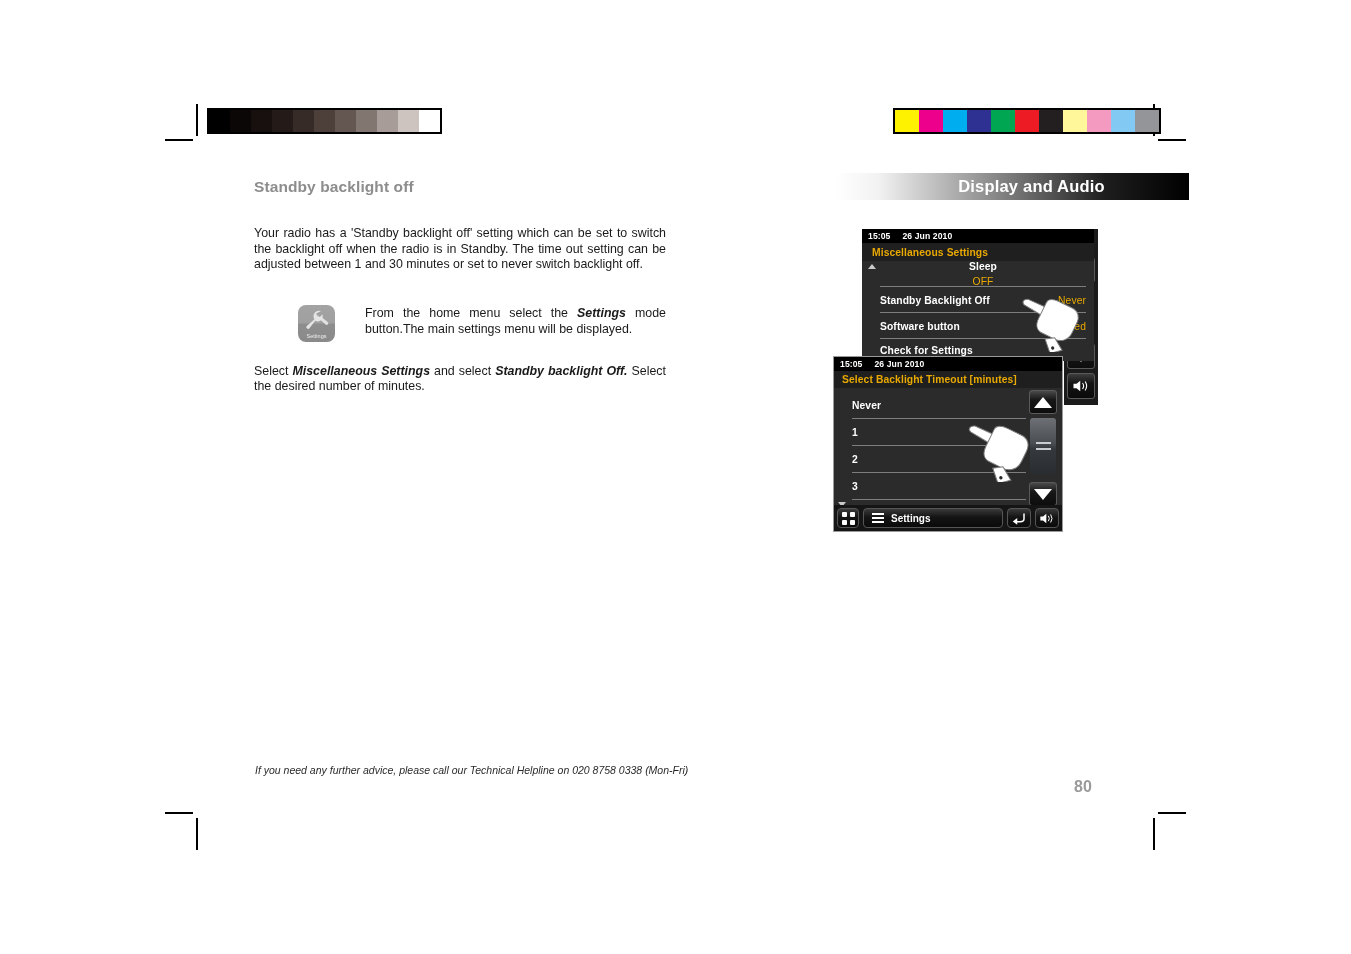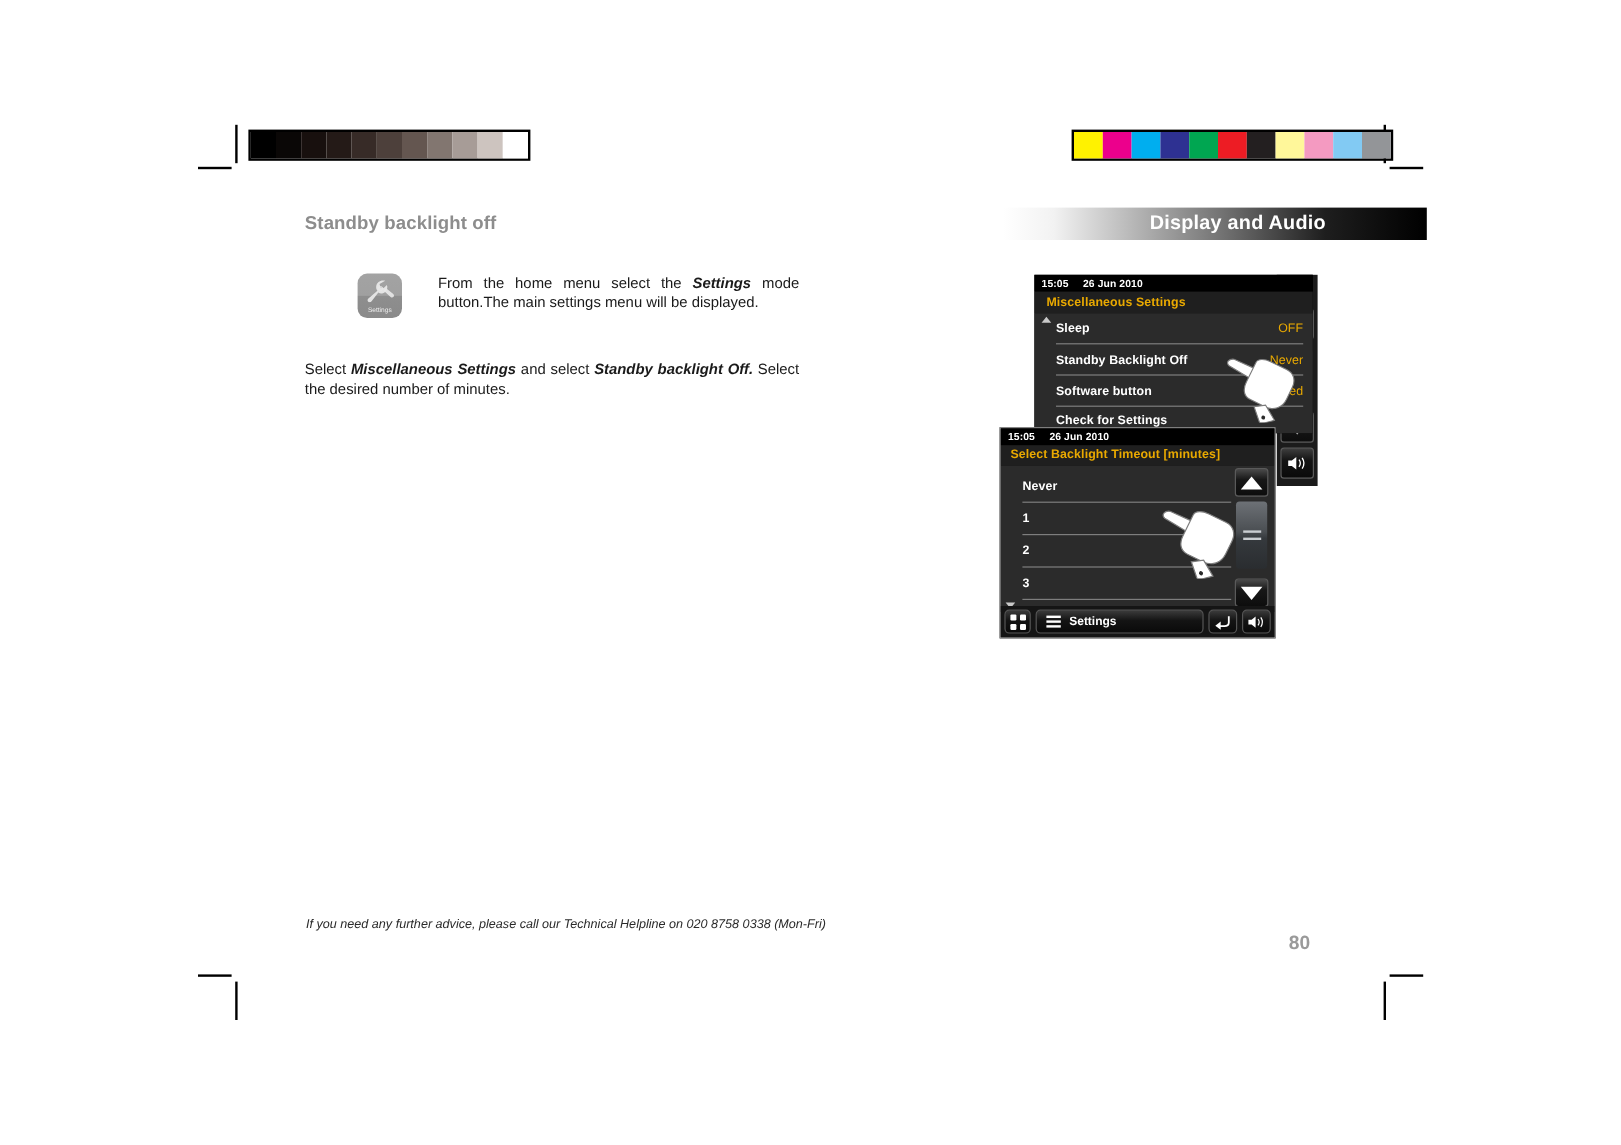--- a/index.html
+++ b/index.html
@@ -357,38 +357,39 @@
     <div class="swatch" style="background: rgb(35, 31, 32);"></div>
     <div class="swatch" style="background: rgb(255, 247, 154);"></div>
     <div class="swatch" style="background: rgb(244, 154, 193);"></div>
     <div class="swatch" style="background: rgb(130, 202, 243);"></div>
     <div class="swatch" style="background: rgb(147, 149, 152);"></div>
   </div>
 
 <div class="left-col">
   <h1 class="doc-heading">Standby backlight off</h1>
 
+  <p class="para">Your radio has a 'Standby backlight off' setting which can be set to switch the backlight off when the radio is in Standby. The time out setting can be adjusted between 1 and 30 minutes or set to never switch backlight off.</p>
 
   <div class="icon-row">
     <div class="settings-tile">
       <svg class="wrench" viewBox="0 0 50 40">
         <g fill="#e8e8e8">
           <path d="M34 4 C27 2 20 6 19 13 C18.6 16 19.4 18.6 21 20.7 L6 33.5 C4 35.2 4.2 38 6.2 39.2 C8 40.3 10.2 39.8 11.3 38.1 L22.6 23.6 C24.8 25 27.6 25.4 30.2 24.6 C36 22.8 39 16.5 36.8 10.9 L31.5 16 L26 14.6 L24.6 9.2 Z" opacity="0.95"></path>
           <path d="M31 20 L43 31 C44.6 32.4 46.8 32.2 48 30.7 C49.1 29.3 48.9 27.2 47.4 26 L35.6 16.4 Z" opacity="0.9"></path>
           <circle cx="26.5" cy="17" r="3.3" fill="none" stroke="#e8e8e8" stroke-width="1.6"></circle>
         </g>
       </svg>
       <div class="tile-label">Settings</div>
     </div>
     <div class="icon-text">
       <span>From the home menu select the </span><b>Settings</b><span> mode button.The main settings menu will be displayed.</span>
     </div>
   </div>
 
-  <p class="para spaced" style="margin-top:36px;">
+  <p class="para spaced" style="margin-top:22px;">
     <span>Select </span><b>Miscellaneous Settings</b><span> and select </span><b>Standby backlight Off.</b><span> Select the desired number of minutes.</span>
   </p>
 </div>
 
 <div class="title-bar">
   <span class="title-text">Display and Audio</span>
 </div>
 
 <div class="side-col" style="left:1064px; top:229px; width:34px; height:176px;">
   <div class="btn-arrow" style="left:3px; top:28px; width:28px; height:26px;">
@@ -412,21 +413,21 @@
 
 <div class="device" style="left:862px; top:229px; width:232px; height:132px;">
   <div class="dev-statusbar" style="height:14px;">
     <span class="time">15:05</span>
     <span>26 Jun 2010</span>
   </div>
   <div class="dev-title" style="height:18px;">Miscellaneous Settings</div>
   <div class="dev-list" style="height:100px; padding:0 8px 0 18px;">
     <span class="hint up" style="left:6px; top:3px;"></span>
 
-    <div class="dev-row" style="height:26px;">
+    <div class="dev-row" style="height:26px;flex-direction:column;">
       <span class="lbl">Sleep</span>
       <span class="val">OFF</span>
       <span class="sep"></span>
     </div>
     <div class="dev-row" style="height:26px;">
       <span class="lbl">Standby Backlight Off</span>
       <span class="val">Never</span>
       <span class="sep"></span>
     </div>
     <div class="dev-row" style="height:26px;">

